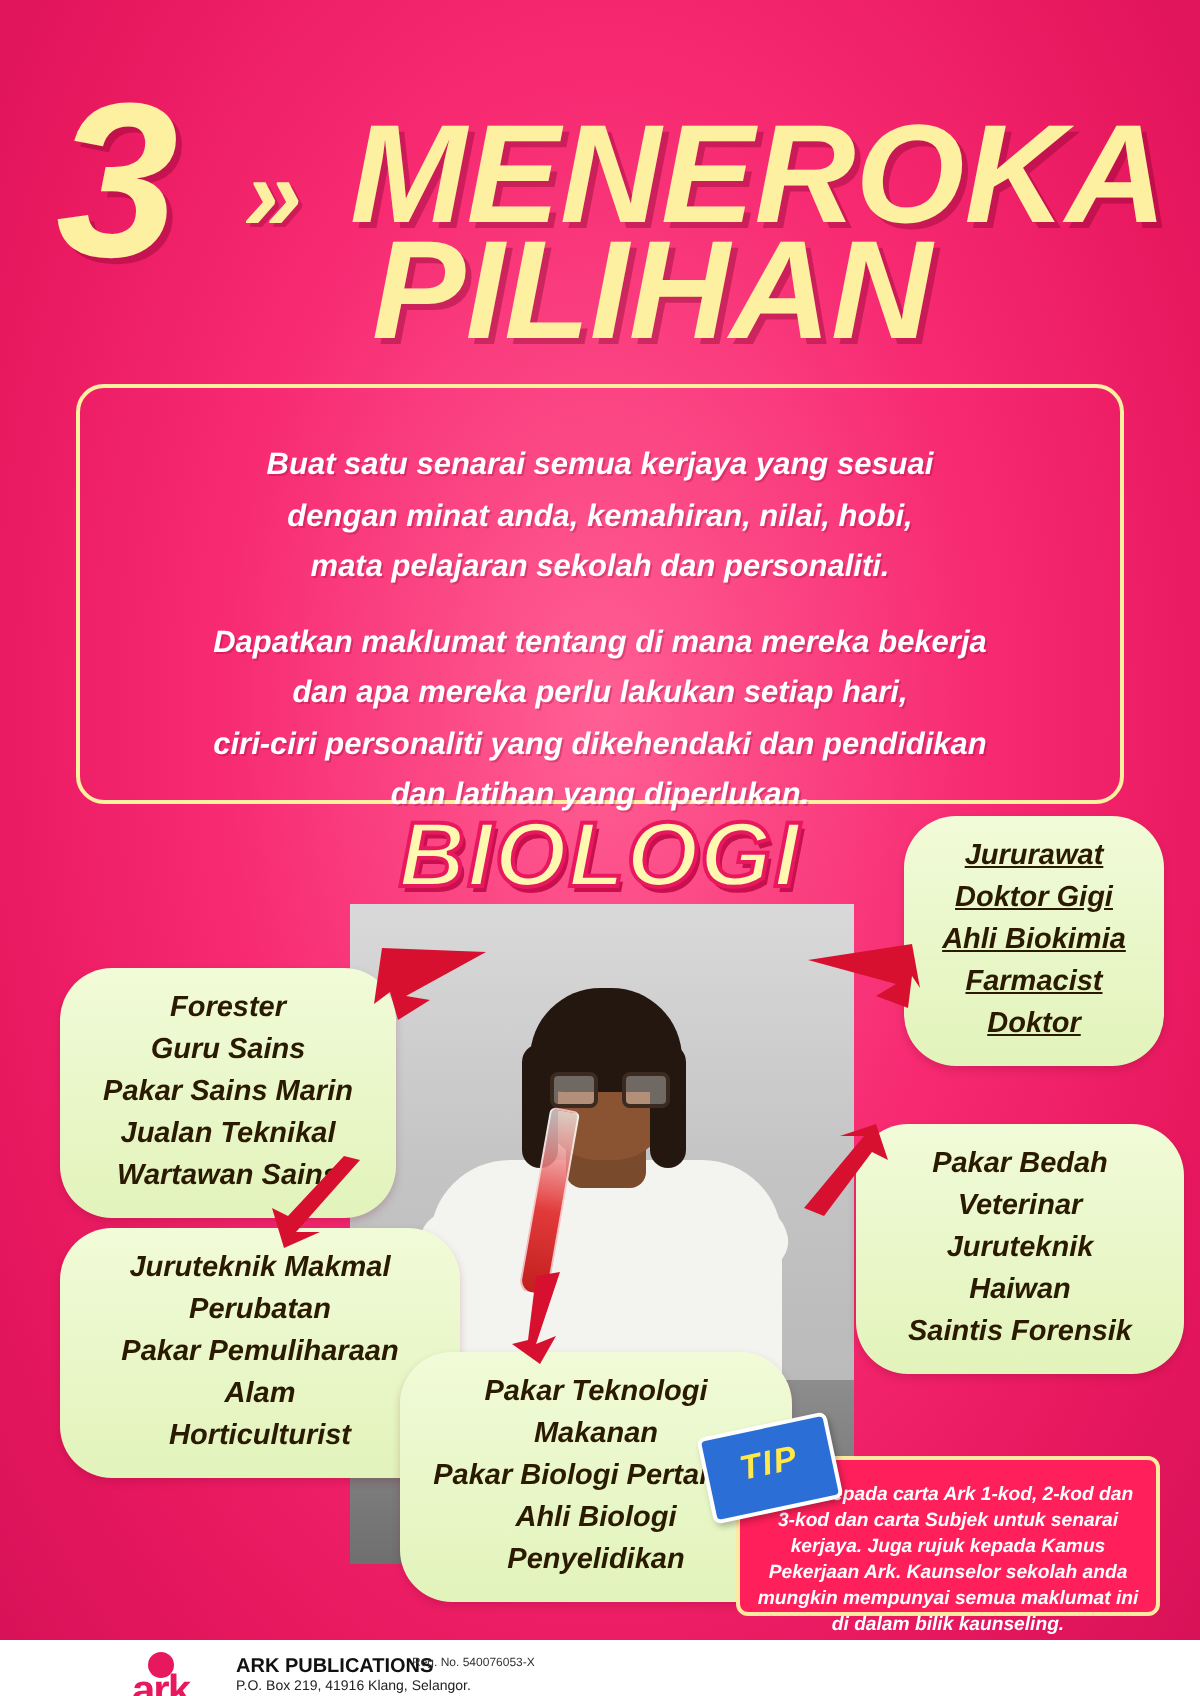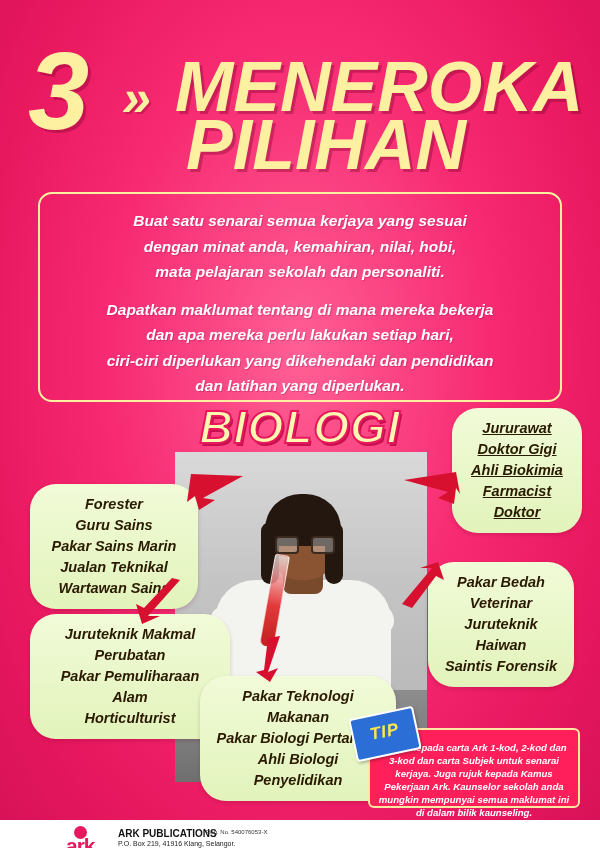--- a/index.html
+++ b/index.html
@@ -90,21 +90,21 @@
     box-sizing: border-box;
     padding: 14px 18px;
   }
   .para {
     text-align: center;
     color: #ffffff;
     font-size: 15.5px;
     font-weight: bold;
     font-style: italic;
     line-height: 1.65;
-    margin: 0 0 12px 0;
+    margin: 12px 0 12px 0;
     text-shadow: 1px 1px 0 rgba(120,0,40,0.25);
   }
   
   .biologi {
     position: absolute;
     left: 185px;
     top: 400px;
     width: 230px;
     text-align: center;
     font-size: 46px;
@@ -265,21 +265,21 @@
     font-size: 14.5px;
     line-height: 1.45;
     text-align: center;
     padding: 10px 12px;
     box-sizing: border-box;
     box-shadow: 0 2px 4px rgba(110,0,40,0.2);
     z-index: 5;
   }
   #callout-left-top { left: 30px; top: 440px; width: 168px; }
   #callout-right-top { left: 452px; top: 408px; width: 130px; text-decoration: underline; }
-  #callout-right-mid { left: 428px; top: 562px; width: 146px; text-align: center; }
+  #callout-right-mid { left: 428px; top: 562px; width: 164px; text-align: center; }
   #callout-left-bottom { left: 30px; top: 614px; width: 200px; }
   #callout-bottom-mid { left: 200px; top: 676px; width: 196px; }
 
   
   .arrow {
     position: absolute;
     z-index: 6;
   }
   
   .tipbox {
@@ -399,21 +399,21 @@
 
   <div class="textbox">
     <p class="para">
       <span>Buat satu senarai semua kerjaya yang sesuai</span><br>
       <span>dengan minat anda, kemahiran, nilai, hobi,</span><br>
       <span>mata pelajaran sekolah dan personaliti.</span>
     </p>
     <p class="para">
       <span>Dapatkan maklumat tentang di mana mereka bekerja</span><br>
       <span>dan apa mereka perlu lakukan setiap hari,</span><br>
-      <span>ciri-ciri diperlukan yang dikehendaki dan pendidikan</span><br>
+      <span>ciri-ciri personaliti yang dikehendaki dan pendidikan</span><br>
       <span>dan latihan yang diperlukan.</span>
     </p>
   </div>
 
   <div class="biologi">BIOLOGI</div>
 
   <div class="photo">
     <div class="ph-bg"></div>
     <div class="ph-counter"></div>
     <div class="ph-body"></div>

